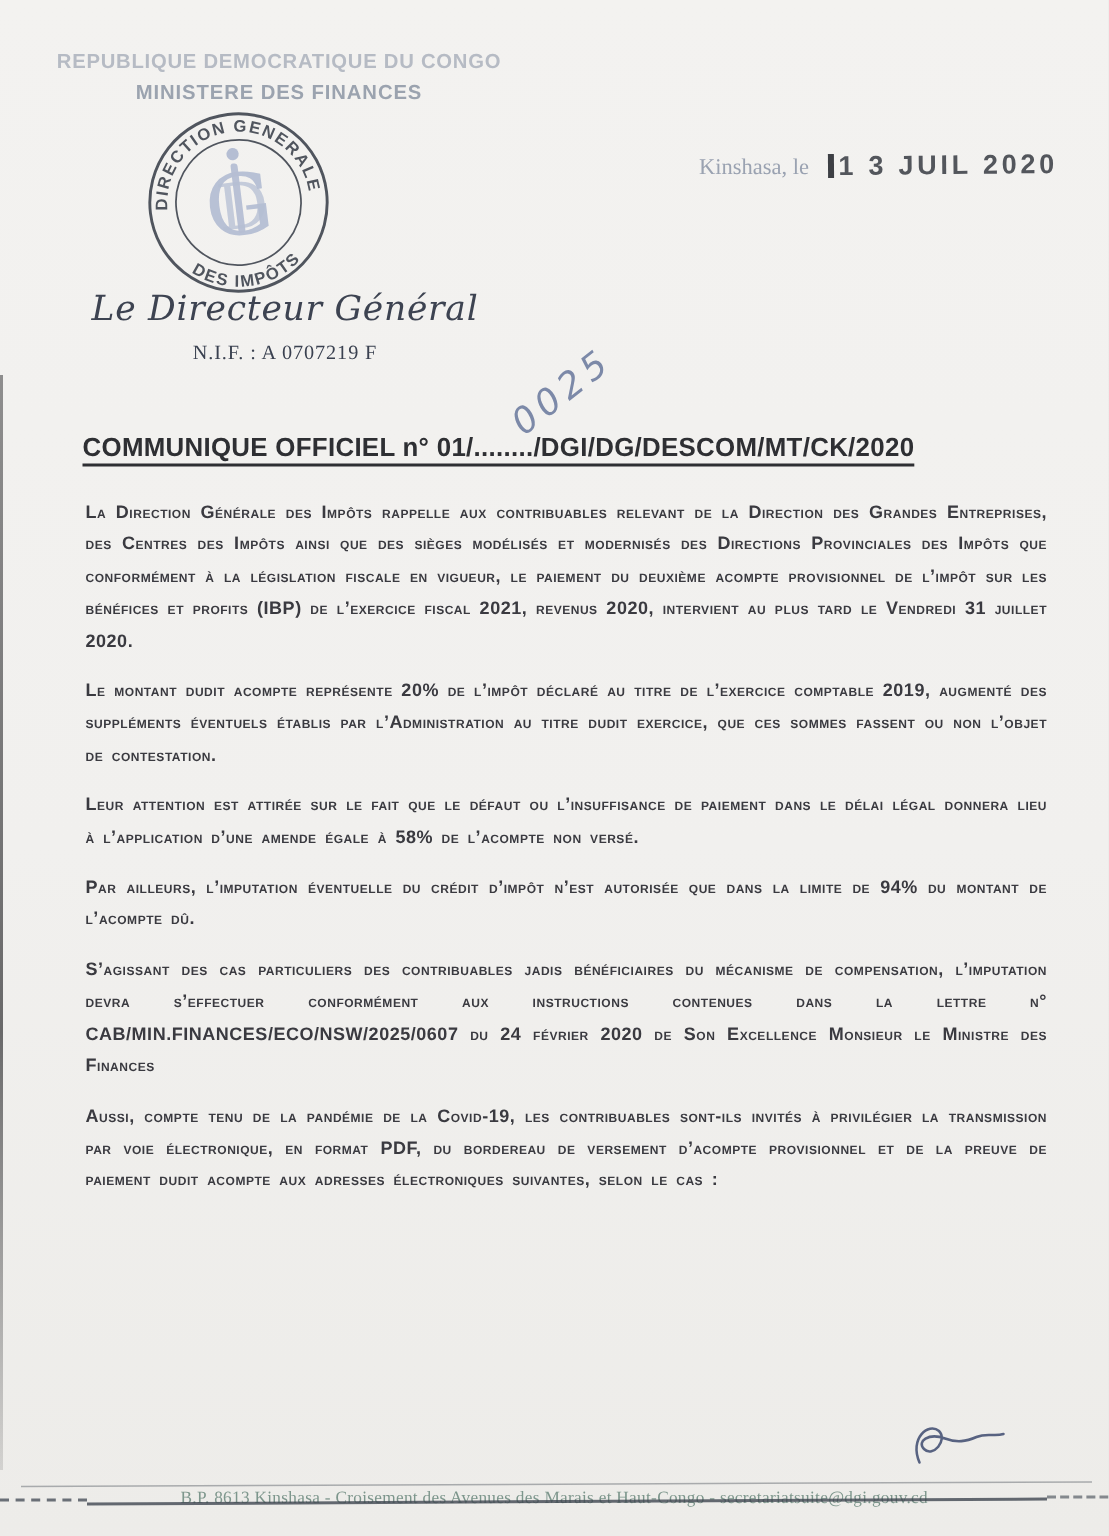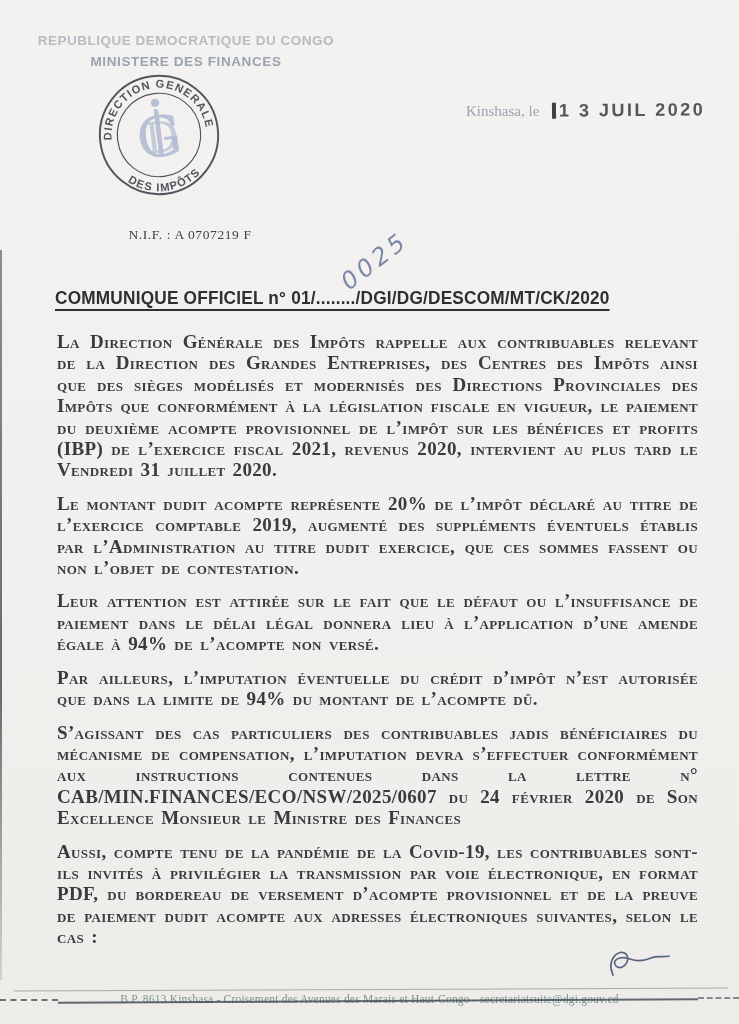--- a/index.html
+++ b/index.html
@@ -37,22 +37,22 @@
   .hand-number{position:absolute;top:247px;left:336px;transform:rotate(-38deg);
     font-family:"DejaVu Sans", sans-serif;font-style:italic;font-size:24px;color:#68779c;
     letter-spacing:4px;opacity:.85;}
   
   .doc-title{position:absolute;top:288px;left:55px;width:650px;
     font-weight:700;font-size:17.5px;color:#2e2f33;letter-spacing:.2px;white-space:nowrap;
     text-decoration:underline;text-decoration-thickness:2px;text-underline-offset:5px;
     transform:scaleX(.985);transform-origin:left;}
   
   .body-text{position:absolute;top:331px;left:57px;width:641px;
-    color:#3a3a40;font-weight:700;font-size:19px;line-height:21.4px;
-    text-align:justify;font-variant:small-caps;letter-spacing:.35px;word-spacing:2px;font-family:Liberation Serif, serif;}
+    color:#3a3a40;font-weight:700;font-size:12px;line-height:21.4px;
+    text-align:justify;font-variant:small-caps;letter-spacing:.35px;word-spacing:2px;}
   .body-text p{margin:0 0 12px 0;}
   
   .paraph{position:absolute;top:945px;left:603px;width:72px;height:42px;}
   
   .footer-rule{position:absolute;top:989px;left:14px;width:714px;height:0;
     border-top:1px solid rgba(130,135,140,.65);transform:rotate(-.25deg);}
   .footer-line1{position:absolute;top:993px;left:0;width:739px;text-align:center;
     font-family:Liberation Serif, serif;font-size:11.5px;color:#7d968c;letter-spacing:.2px;}
   .strike-line{position:absolute;top:1000px;left:58px;width:640px;height:0;
     border-top:2px solid rgba(62,70,80,.8);transform:rotate(-.3deg);}
@@ -96,35 +96,36 @@
       </g>
       <text class="seal-arc-text" text-anchor="middle">
         <textPath href="#arcTop" startOffset="50%">DIRECTION GENERALE</textPath>
       </text>
       <text class="seal-arc-text" text-anchor="middle">
         <textPath href="#arcBottom" startOffset="50%">DES IMPÔTS</textPath>
       </text>
     </svg>
   </div>
 
+  <div class="director">Le Directeur Général</div>
   <div class="nif">N.I.F. : A 0707219 F</div>
 
   <div class="date-row">
     <span class="date-label">Kinshasa, le</span>
     <span class="stamp"><span class="stamp-bar"></span><span>1 3 JUIL 2020</span></span>
   </div>
 
   <div class="hand-number">0025</div>
 
   <div class="doc-title">COMMUNIQUE OFFICIEL n° 01/......../DGI/DG/DESCOM/MT/CK/2020</div>
 
   <div class="body-text">
     <p>La Direction Générale des Impôts rappelle aux contribuables relevant de la Direction des Grandes Entreprises, des Centres des Impôts ainsi que des sièges modélisés et modernisés des Directions Provinciales des Impôts que conformément à la législation fiscale en vigueur, le paiement du deuxième acompte provisionnel de l’impôt sur les bénéfices et profits (IBP) de l’exercice fiscal 2021, revenus 2020, intervient au plus tard le Vendredi 31 juillet 2020.</p>
     <p>Le montant dudit acompte représente 20% de l’impôt déclaré au titre de l’exercice comptable 2019, augmenté des suppléments éventuels établis par l’Administration au titre dudit exercice, que ces sommes fassent ou non l’objet de contestation.</p>
-    <p>Leur attention est attirée sur le fait que le défaut ou l’insuffisance de paiement dans le délai légal donnera lieu à l’application d’une amende égale à 94% de l’acompte non versé.</p>
+    <p>Leur attention est attirée sur le fait que le défaut ou l’insuffisance de paiement dans le délai légal donnera lieu à l’application d’une amende égale à 58% de l’acompte non versé.</p>
     <p>Par ailleurs, l’imputation éventuelle du crédit d’impôt n’est autorisée que dans la limite de 94% du montant de l’acompte dû.</p>
     <p>S’agissant des cas particuliers des contribuables jadis bénéficiaires du mécanisme de compensation, l’imputation devra s’effectuer conformément aux instructions contenues dans la lettre n° CAB/MIN.FINANCES/ECO/NSW/2025/0607 du 24 février 2020 de Son Excellence Monsieur le Ministre des Finances</p>
     <p>Aussi, compte tenu de la pandémie de la Covid-19, les contribuables sont-ils invités à privilégier la transmission par voie électronique, en format PDF, du bordereau de versement d’acompte provisionnel et de la preuve de paiement dudit acompte aux adresses électroniques suivantes, selon le cas :</p>
   </div>
 
   <div class="paraph">
     <svg width="72" height="42" viewBox="0 0 72 42">
       <path d="M 10 30 C 3 14, 16 3, 23 9 C 29 15, 19 27, 13 21 C 8 16, 16 10, 27 14 C 35 17, 41 16, 48 13 C 55 10, 60 13, 66 11" fill="none" stroke="#3d4a6e" stroke-width="1.7" stroke-linecap="round" opacity=".85"></path>
     </svg>
   </div>

